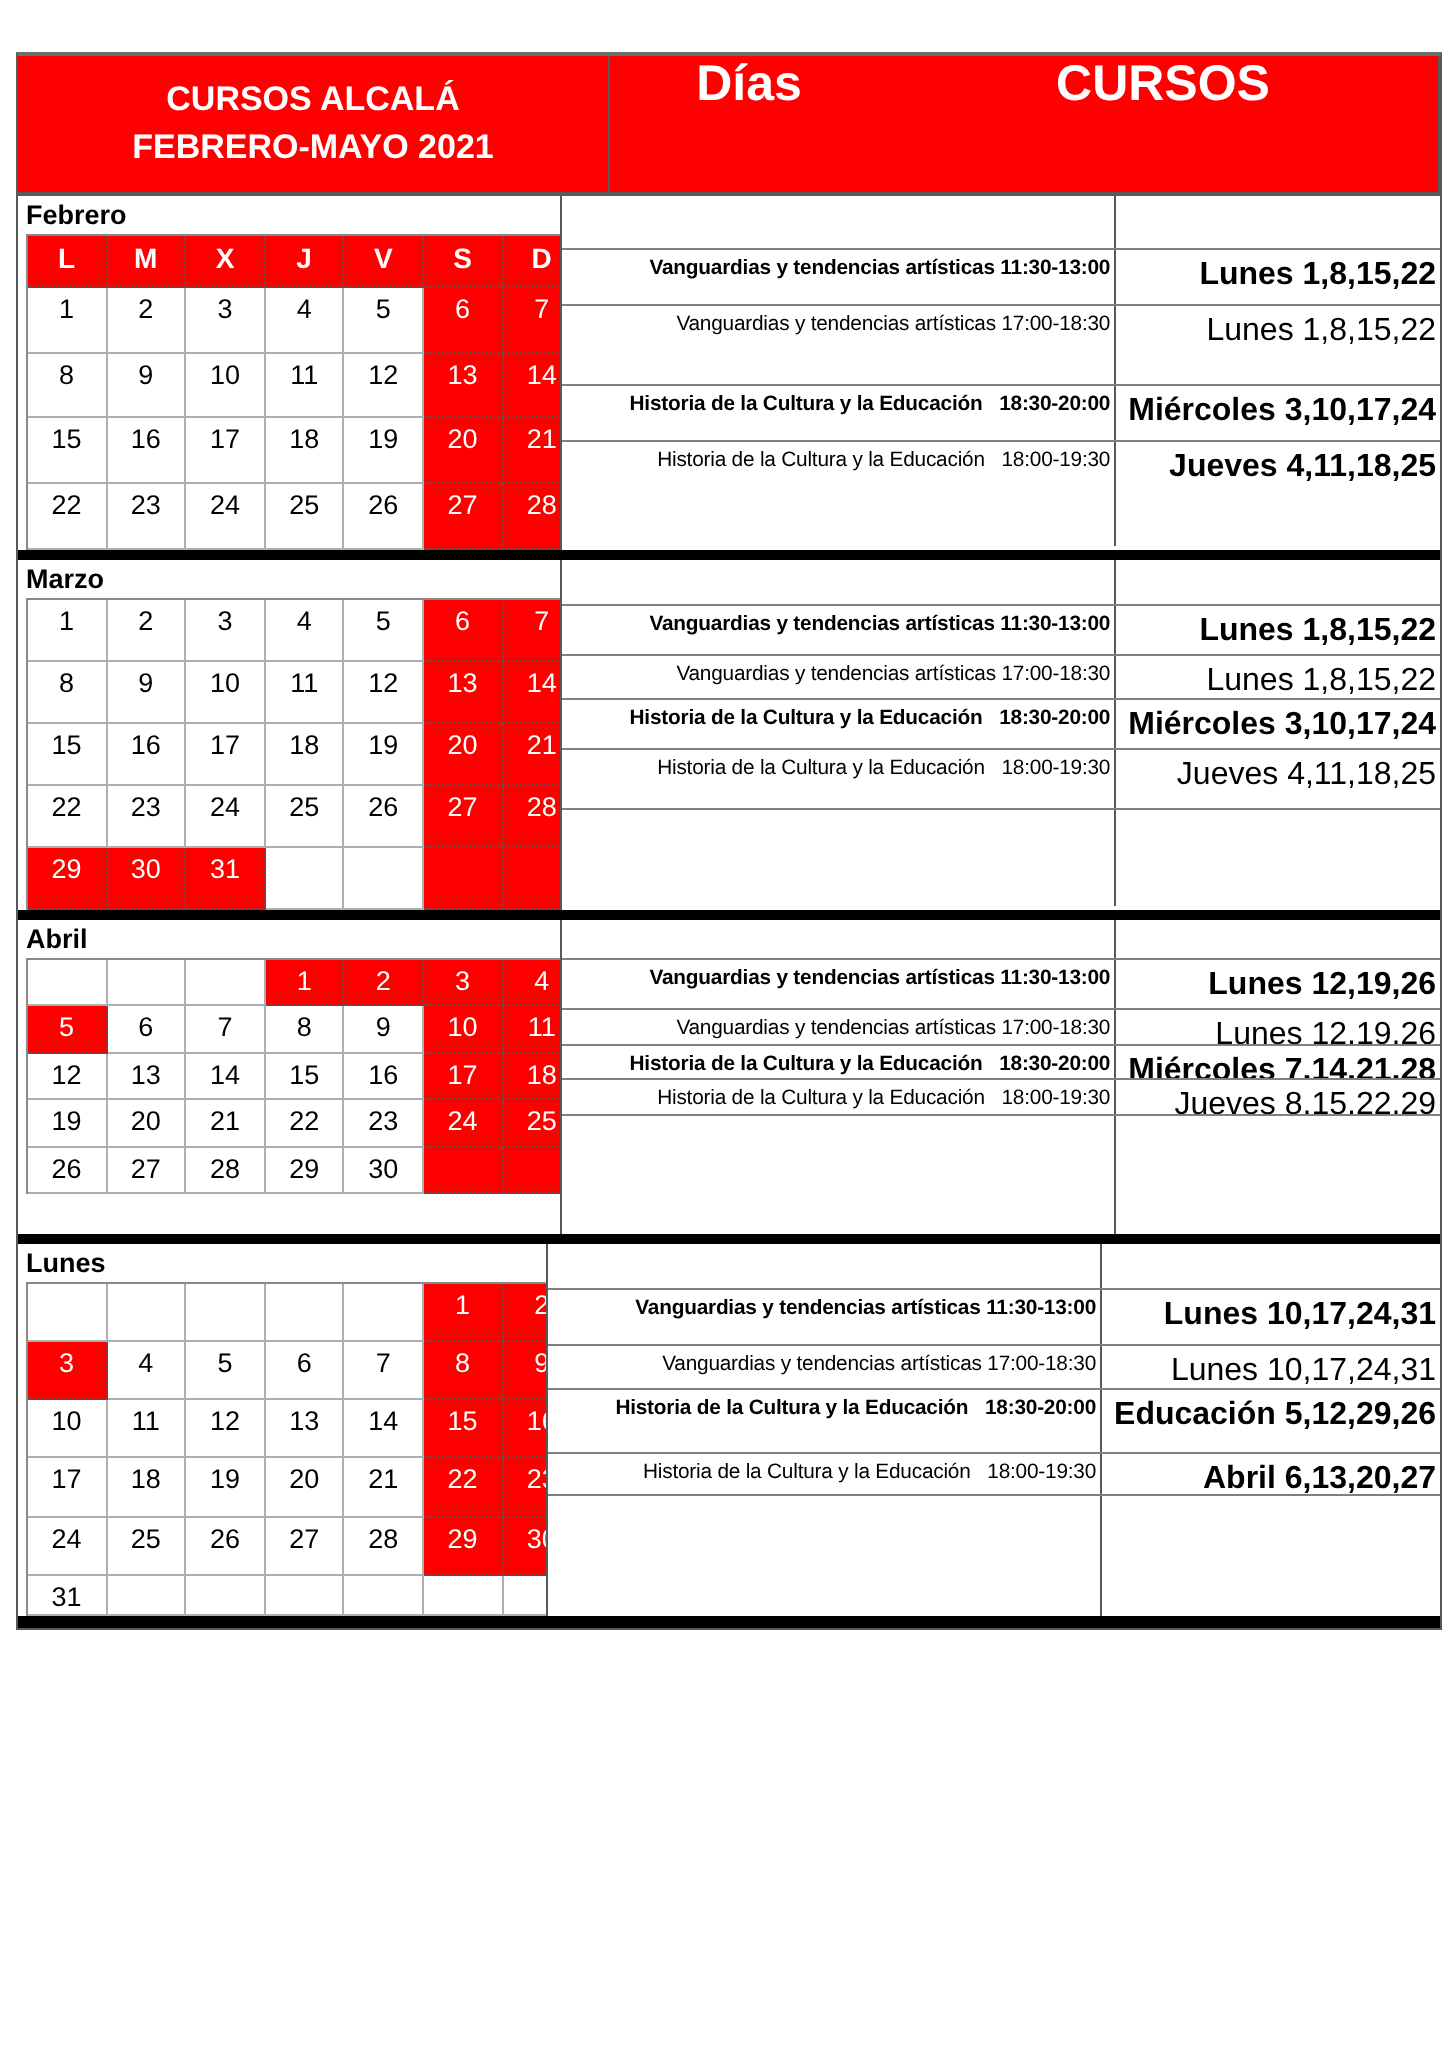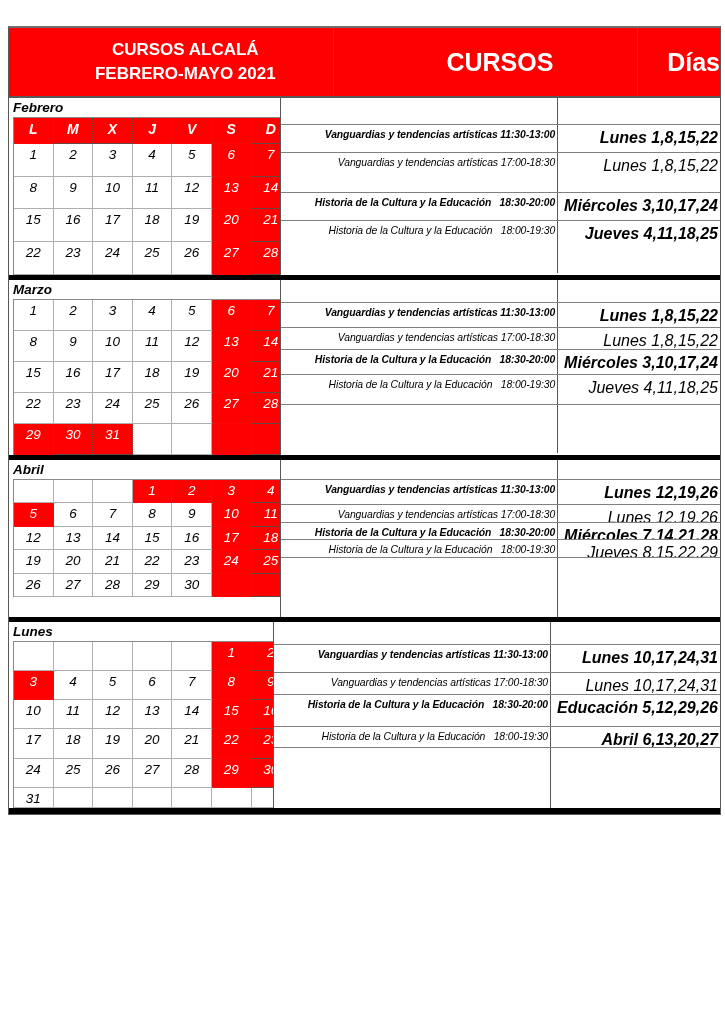--- a/index.html
+++ b/index.html
@@ -1,26 +1,26 @@
 <!DOCTYPE html>
 <html><head>
 <meta charset="utf-8">
 <style>
   html,body{margin:0;padding:0;background:#fff;}
   .page{position:relative;width:725px;height:1024px;background:#ffffff;
         font-family:"Liberation Sans",sans-serif;color:#000;overflow:hidden;}
   .doc{position:absolute;left:8px;top:26px;width:713px;border:1px solid #595959;border-top:2px solid #6e6e6e;box-sizing:border-box;background:#fff;}
   
   .thead{display:flex;height:70px;background:#fe0000;border-bottom:2px solid #595959;box-sizing:border-box;}
-  .th{color:#fff;font-weight:bold;display:flex;align-items:center;justify-content:center;text-align:center;box-sizing:border-box;margin-left:29px;}
+  .th{color:#fff;font-weight:bold;display:flex;justify-content:center;text-align:center;box-sizing:border-box;}
   .th-left{width:296px;flex-direction:column;font-size:17px;line-height:1.4;border-right:1px solid #595959;}
   .th-mid{width:276px;font-size:25px;border-right:1px solid #595959;}
   .th-right{flex:1;font-size:25px;}
   
-  .month{display:flex;overflow:hidden;font-style:italic;}
+  .month{display:flex;overflow:hidden;}
   .cal-col{width:296px;border-right:1px solid #595959;box-sizing:border-box;padding:2px 0 0 4px;overflow:hidden;}
   .month-label{font-weight:bold;font-size:13.5px;height:17px;line-height:16px;}
   .cal-grid{display:grid;grid-template-columns:repeat(7,39.6px);width:278px;
             border-left:1px solid #8a8a8a;border-top:1px solid #8a8a8a;box-sizing:border-box;}
   .cal-cell{border-right:1px solid #aeaeae;border-bottom:1px solid #aeaeae;
             font-size:13.5px;display:flex;justify-content:center;align-items:flex-start;
             padding-top:3px;box-sizing:border-box;background:#fff;}
   .cal-cell.red{background:#fe0000;color:#fff;border-right:1px dotted #6b4a4a;border-bottom:1px dotted #6b4a4a;}
   .cal-cell.head{font-weight:bold;font-size:14px;padding-top:3px;}
   .m0 .cal-grid{grid-template-rows:26px repeat(4,32.7px);}
@@ -45,22 +45,22 @@
 </head>
 <body>
 
 <div class="page">
   <div class="doc">
     <div class="thead">
       <div class="th th-left">
         <div>CURSOS ALCALÁ</div>
         <div>FEBRERO-MAYO 2021</div>
       </div>
+      <div class="th th-right">Días</div>
       <div class="th th-mid">CURSOS</div>
-      <div class="th th-right">Días</div>
     </div>
     <div id="months">
         <div class="month m0">
           <div class="cal-col">
             <div class="month-label">Febrero</div>
             <div class="cal-grid">
               <div class="cal-cell head red">L</div>
               <div class="cal-cell head red">M</div>
               <div class="cal-cell head red">X</div>
               <div class="cal-cell head red">J</div>

